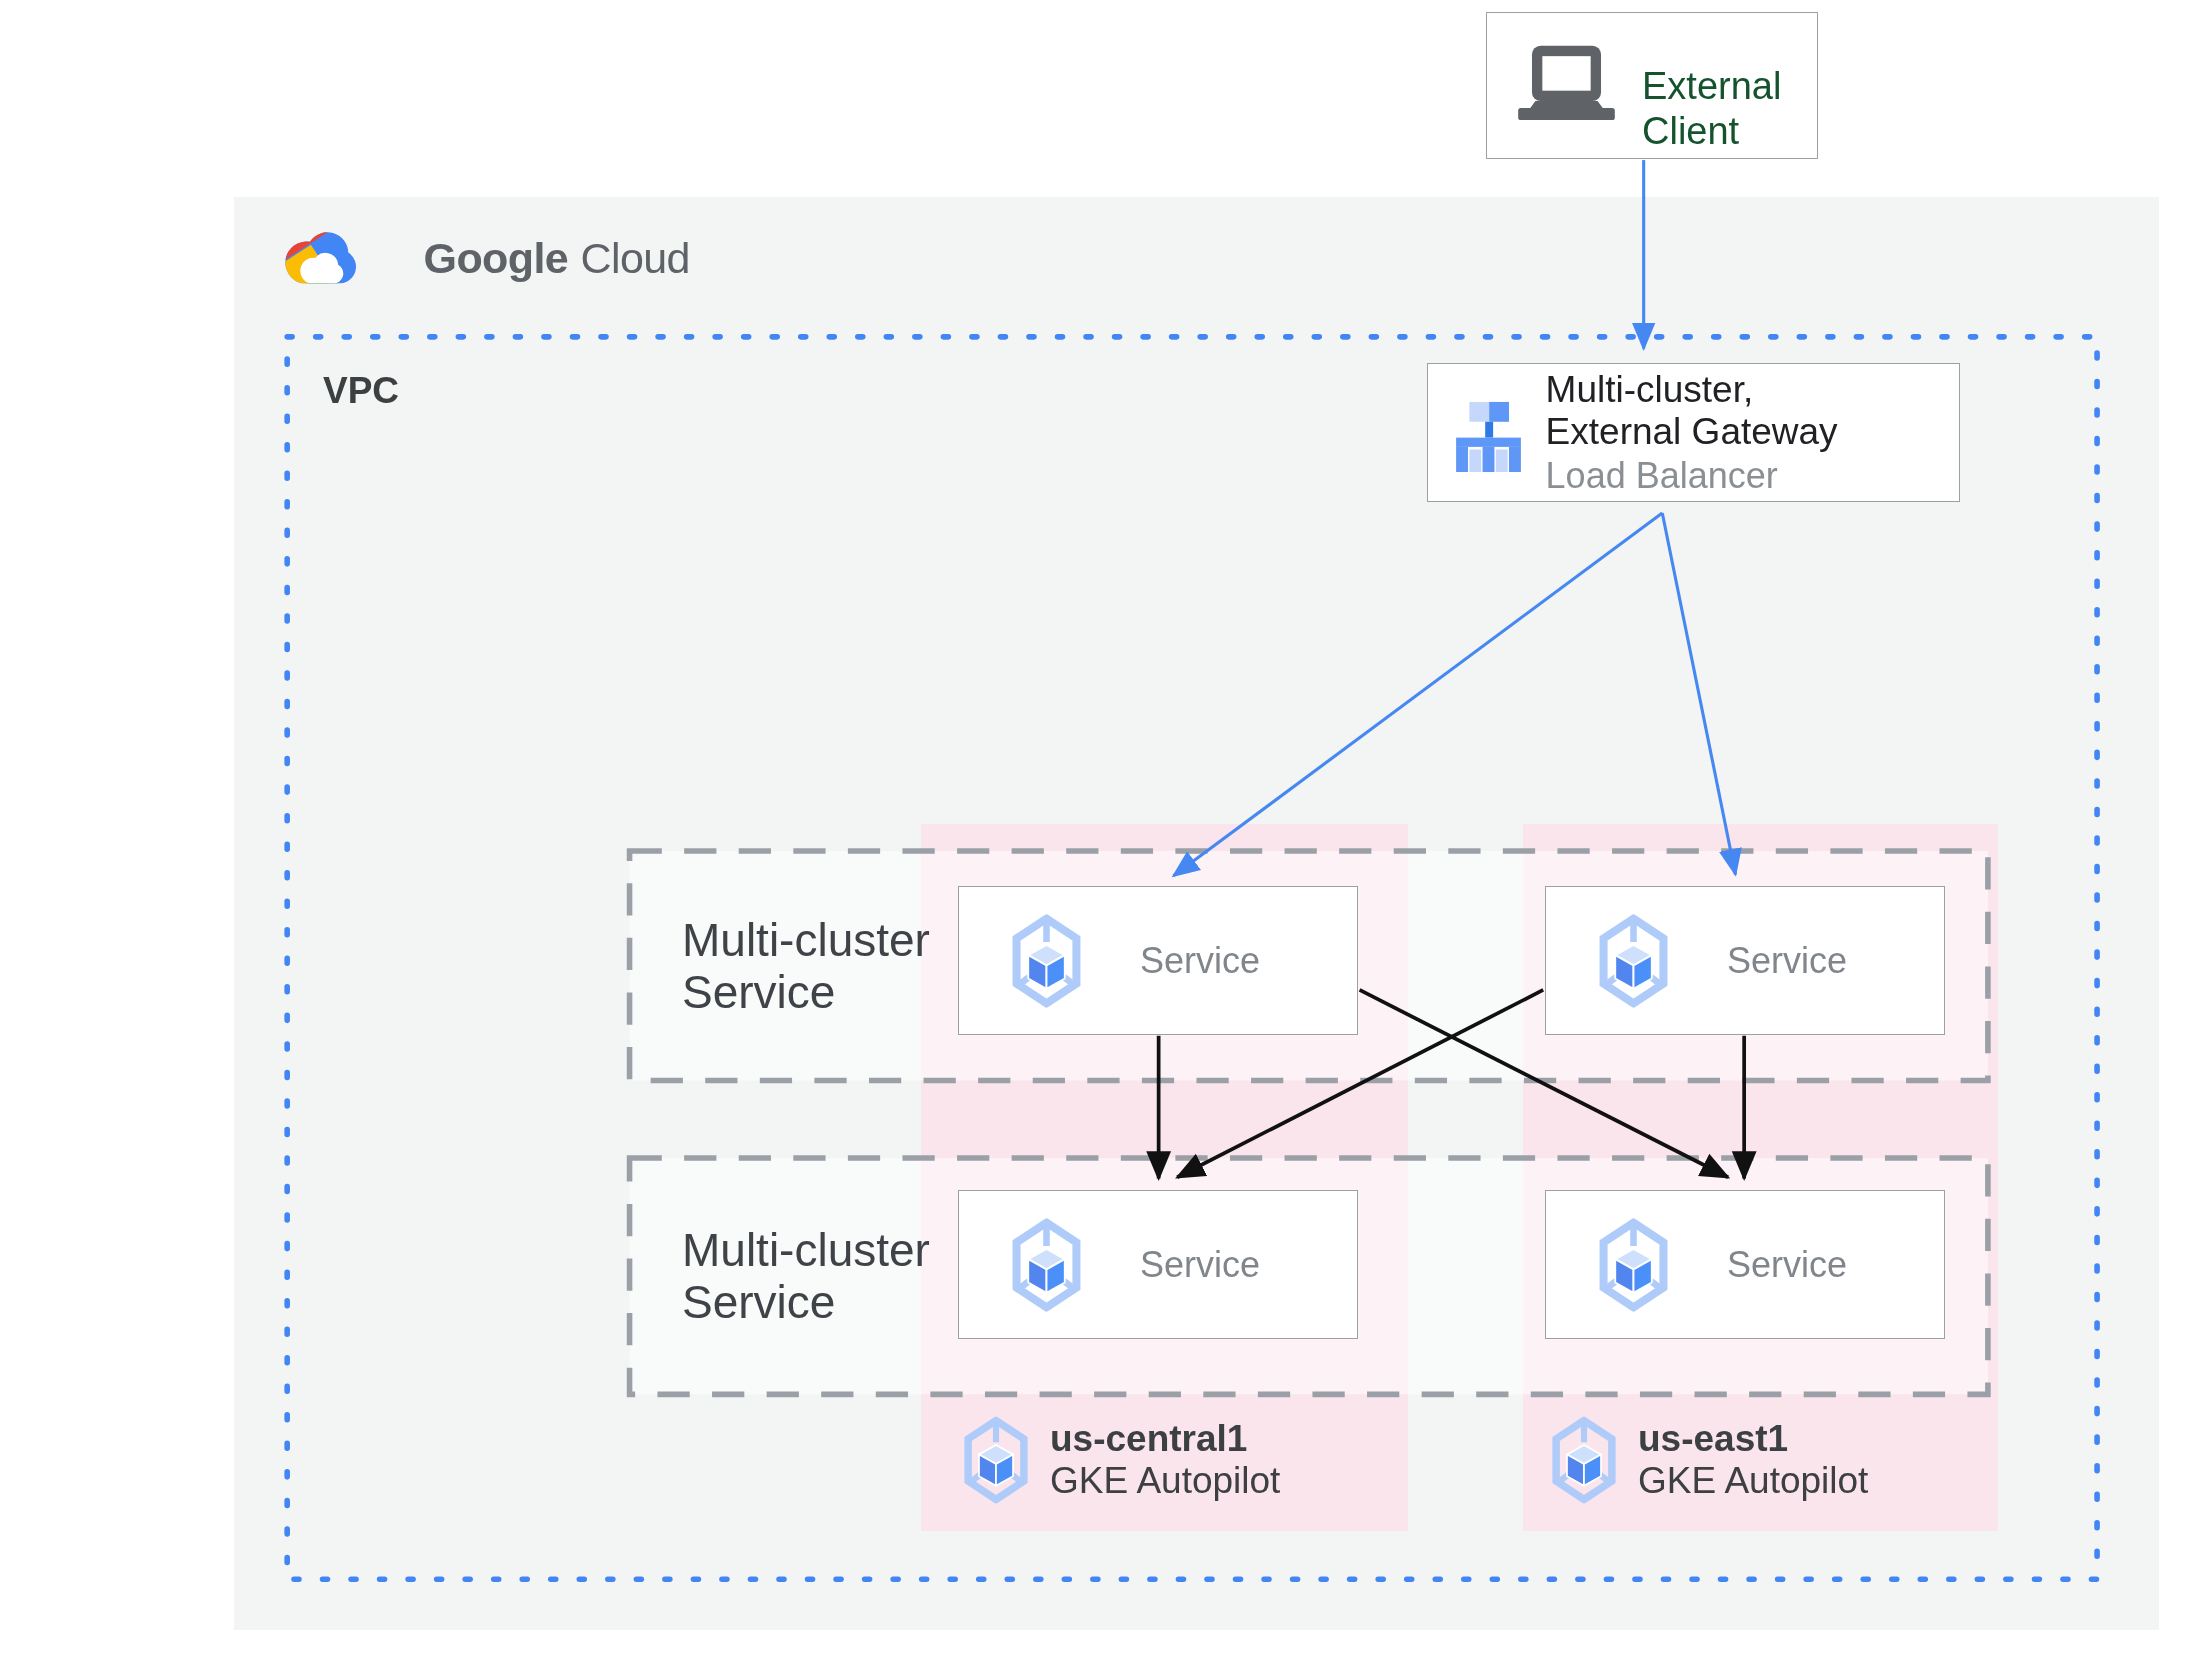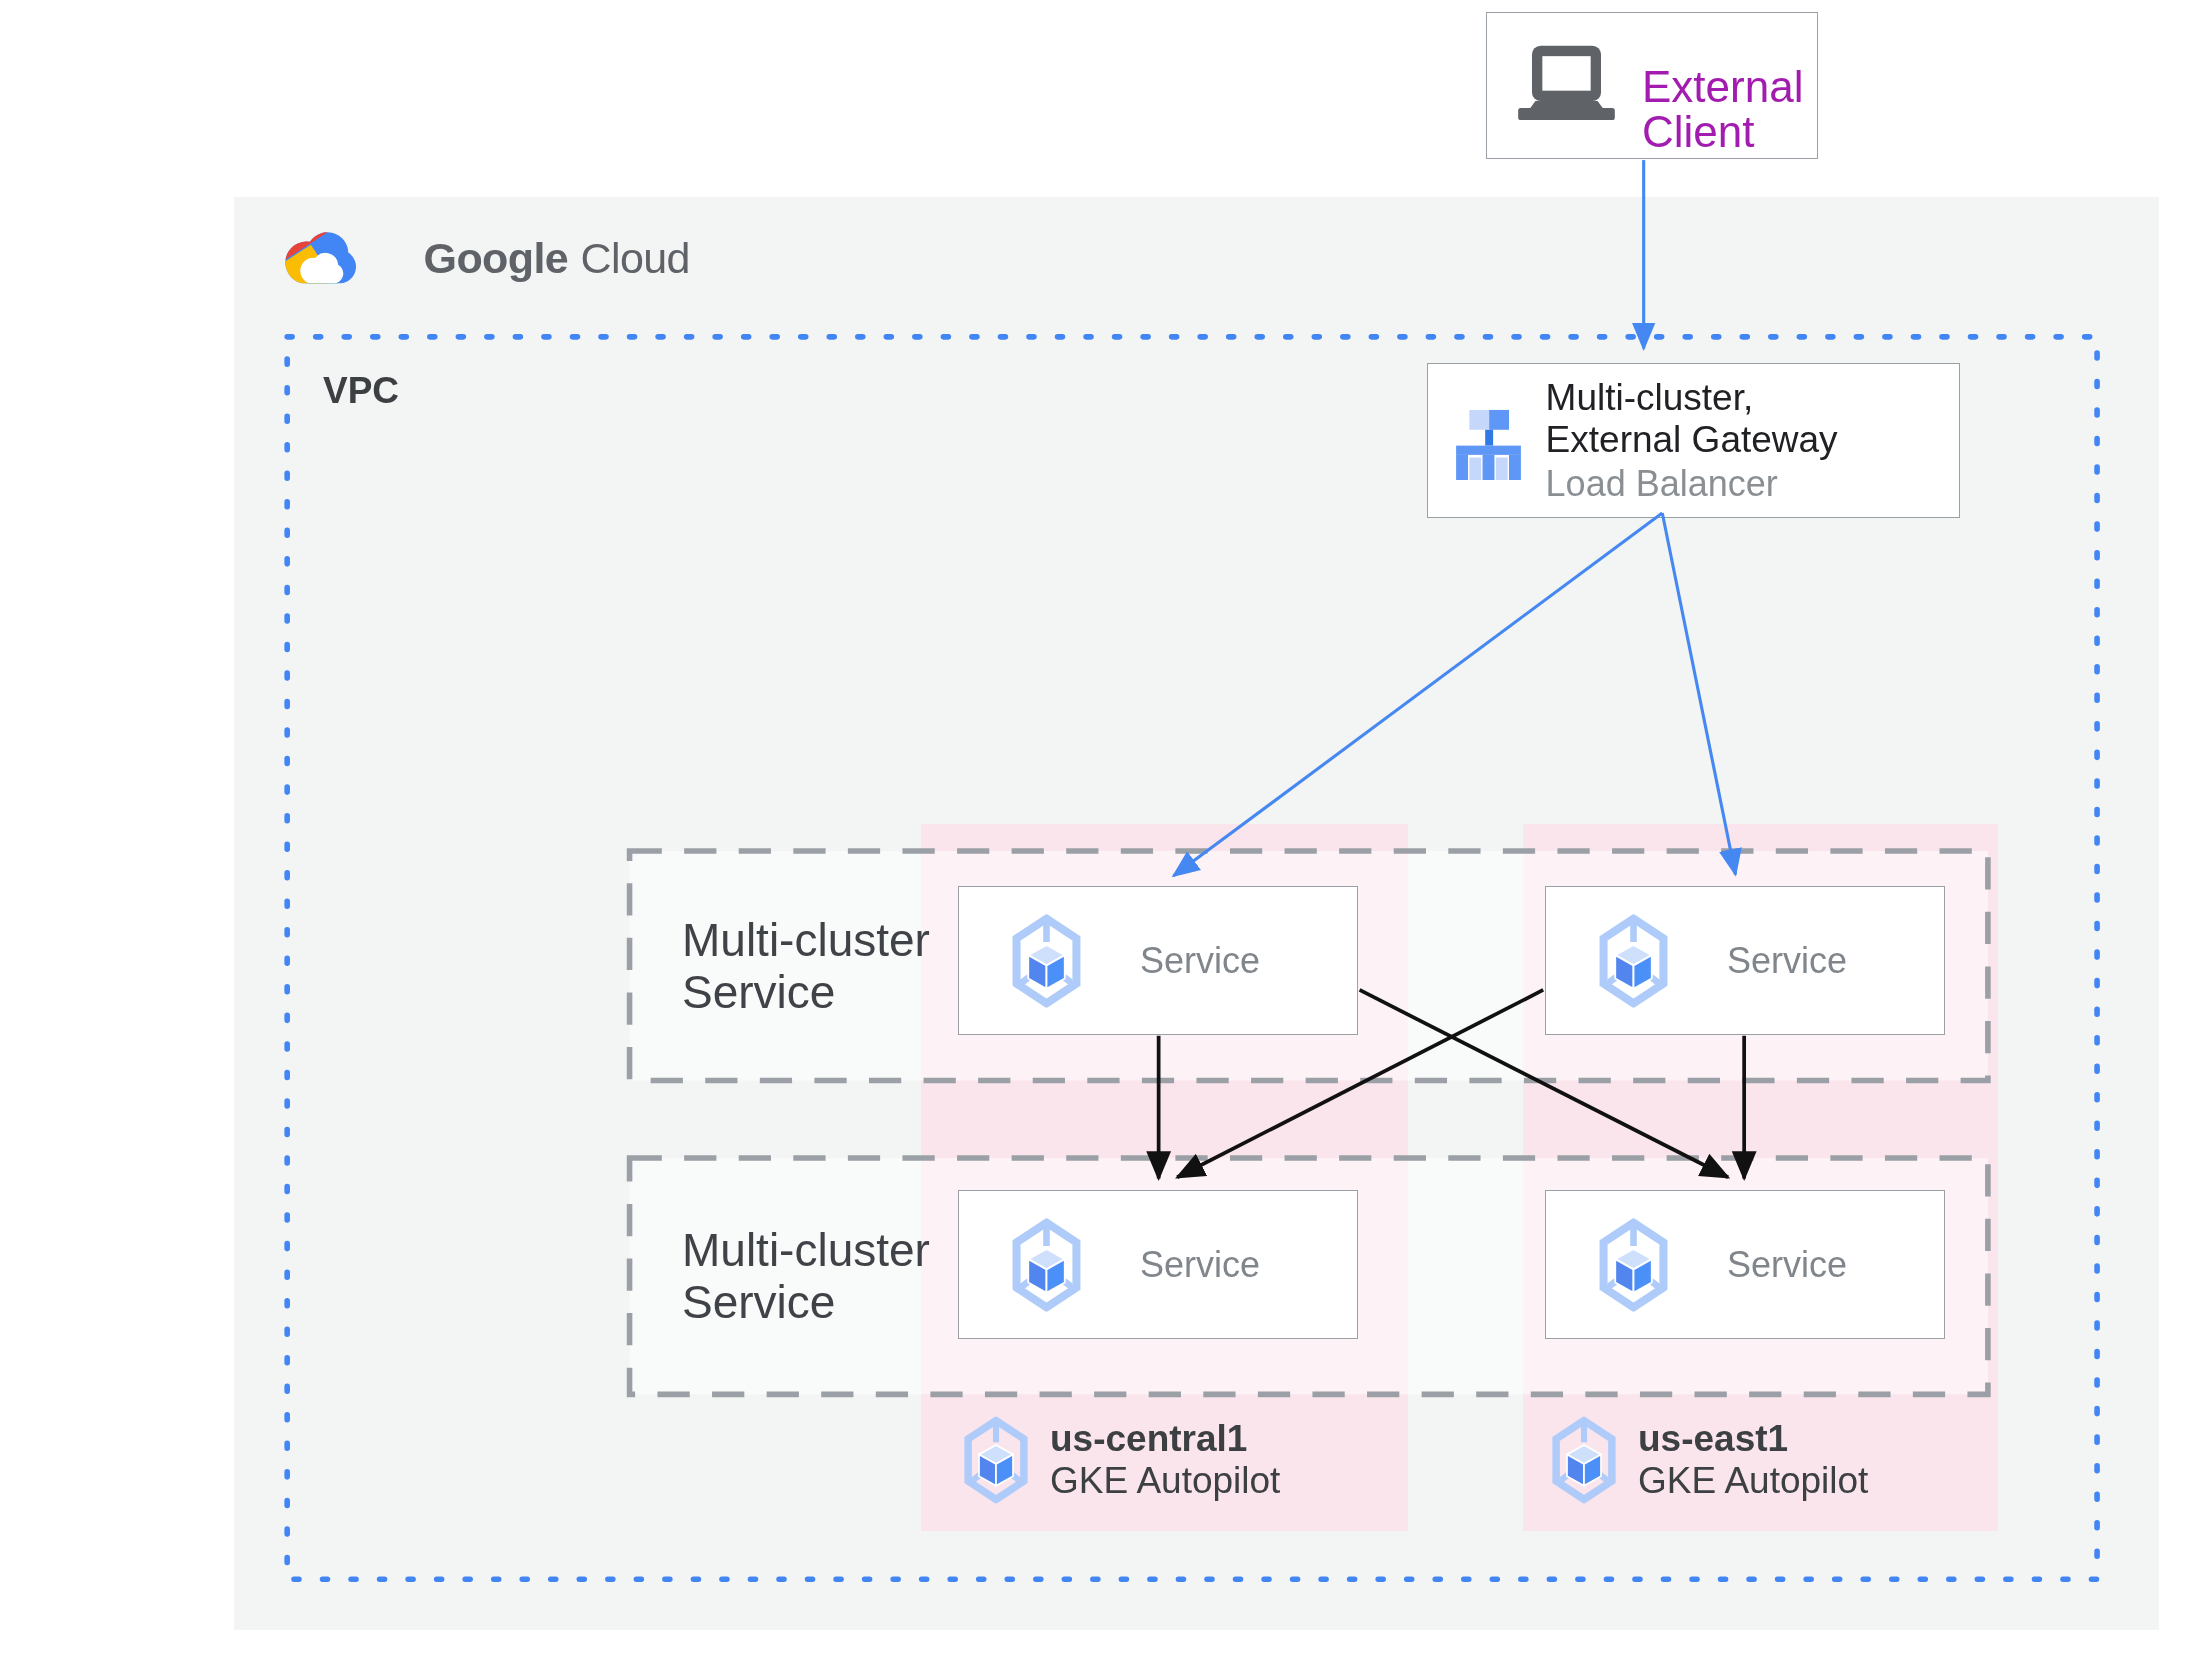--- a/index.html
+++ b/index.html
@@ -24,23 +24,23 @@
   .logo-text{font-size:43px;color:#5f6368;letter-spacing:-0.6px;display:flex;gap:12.4px;align-items:baseline;}
   .logo-text .g{font-weight:700;color:#5f6368;margin-left:45px;}
   .logo-text .c{font-weight:400;color:#5f6368;}
 
   .vpc-label{left:323px;top:370px;font-size:37px;font-weight:700;color:#3c4043;text-align:right;}
 
   
   .node{background:#ffffff;display:flex;align-items:center;box-sizing:border-box;}
 
   .ec-box{left:1486px;top:12.4px;width:332px;height:147px;border:1.9px solid #9aa0a6;padding-left:26px;gap:22px;}
-  .ec-text{font-size:44px;line-height:45px;color:#a21caf;margin-top:46px;}
-
-  .gw-box{left:1427px;top:363px;width:533px;height:155px;border:1.9px solid #9aa0a6;padding-left:23.6px;gap:21px;}
+  .ec-text{font-size:38px;line-height:45px;color:#14532d;margin-top:46px;}
+
+  .gw-box{left:1427px;top:363px;width:533px;height:139px;border:1.9px solid #9aa0a6;padding-left:23.6px;gap:21px;}
   .gw-text .main{font-size:37px;line-height:42px;color:#202124;}
   .gw-text .sub{font-size:36px;line-height:40px;color:#8a8f94;margin-top:2.5px;}
 
   .svc-box{width:400px;height:149px;border:1.2px solid #9aa0a6;padding-left:51px;gap:57px;}
   .svc-label{font-size:36px;color:#80868b;}
 
   .row-label{left:682px;width:267px;display:flex;flex-direction:column;justify-content:center;
              font-size:46px;line-height:52px;color:#3f4246;}
   .row-label.r1{top:851px;height:230px;}
   .row-label.r2{top:1158px;height:236px;}

